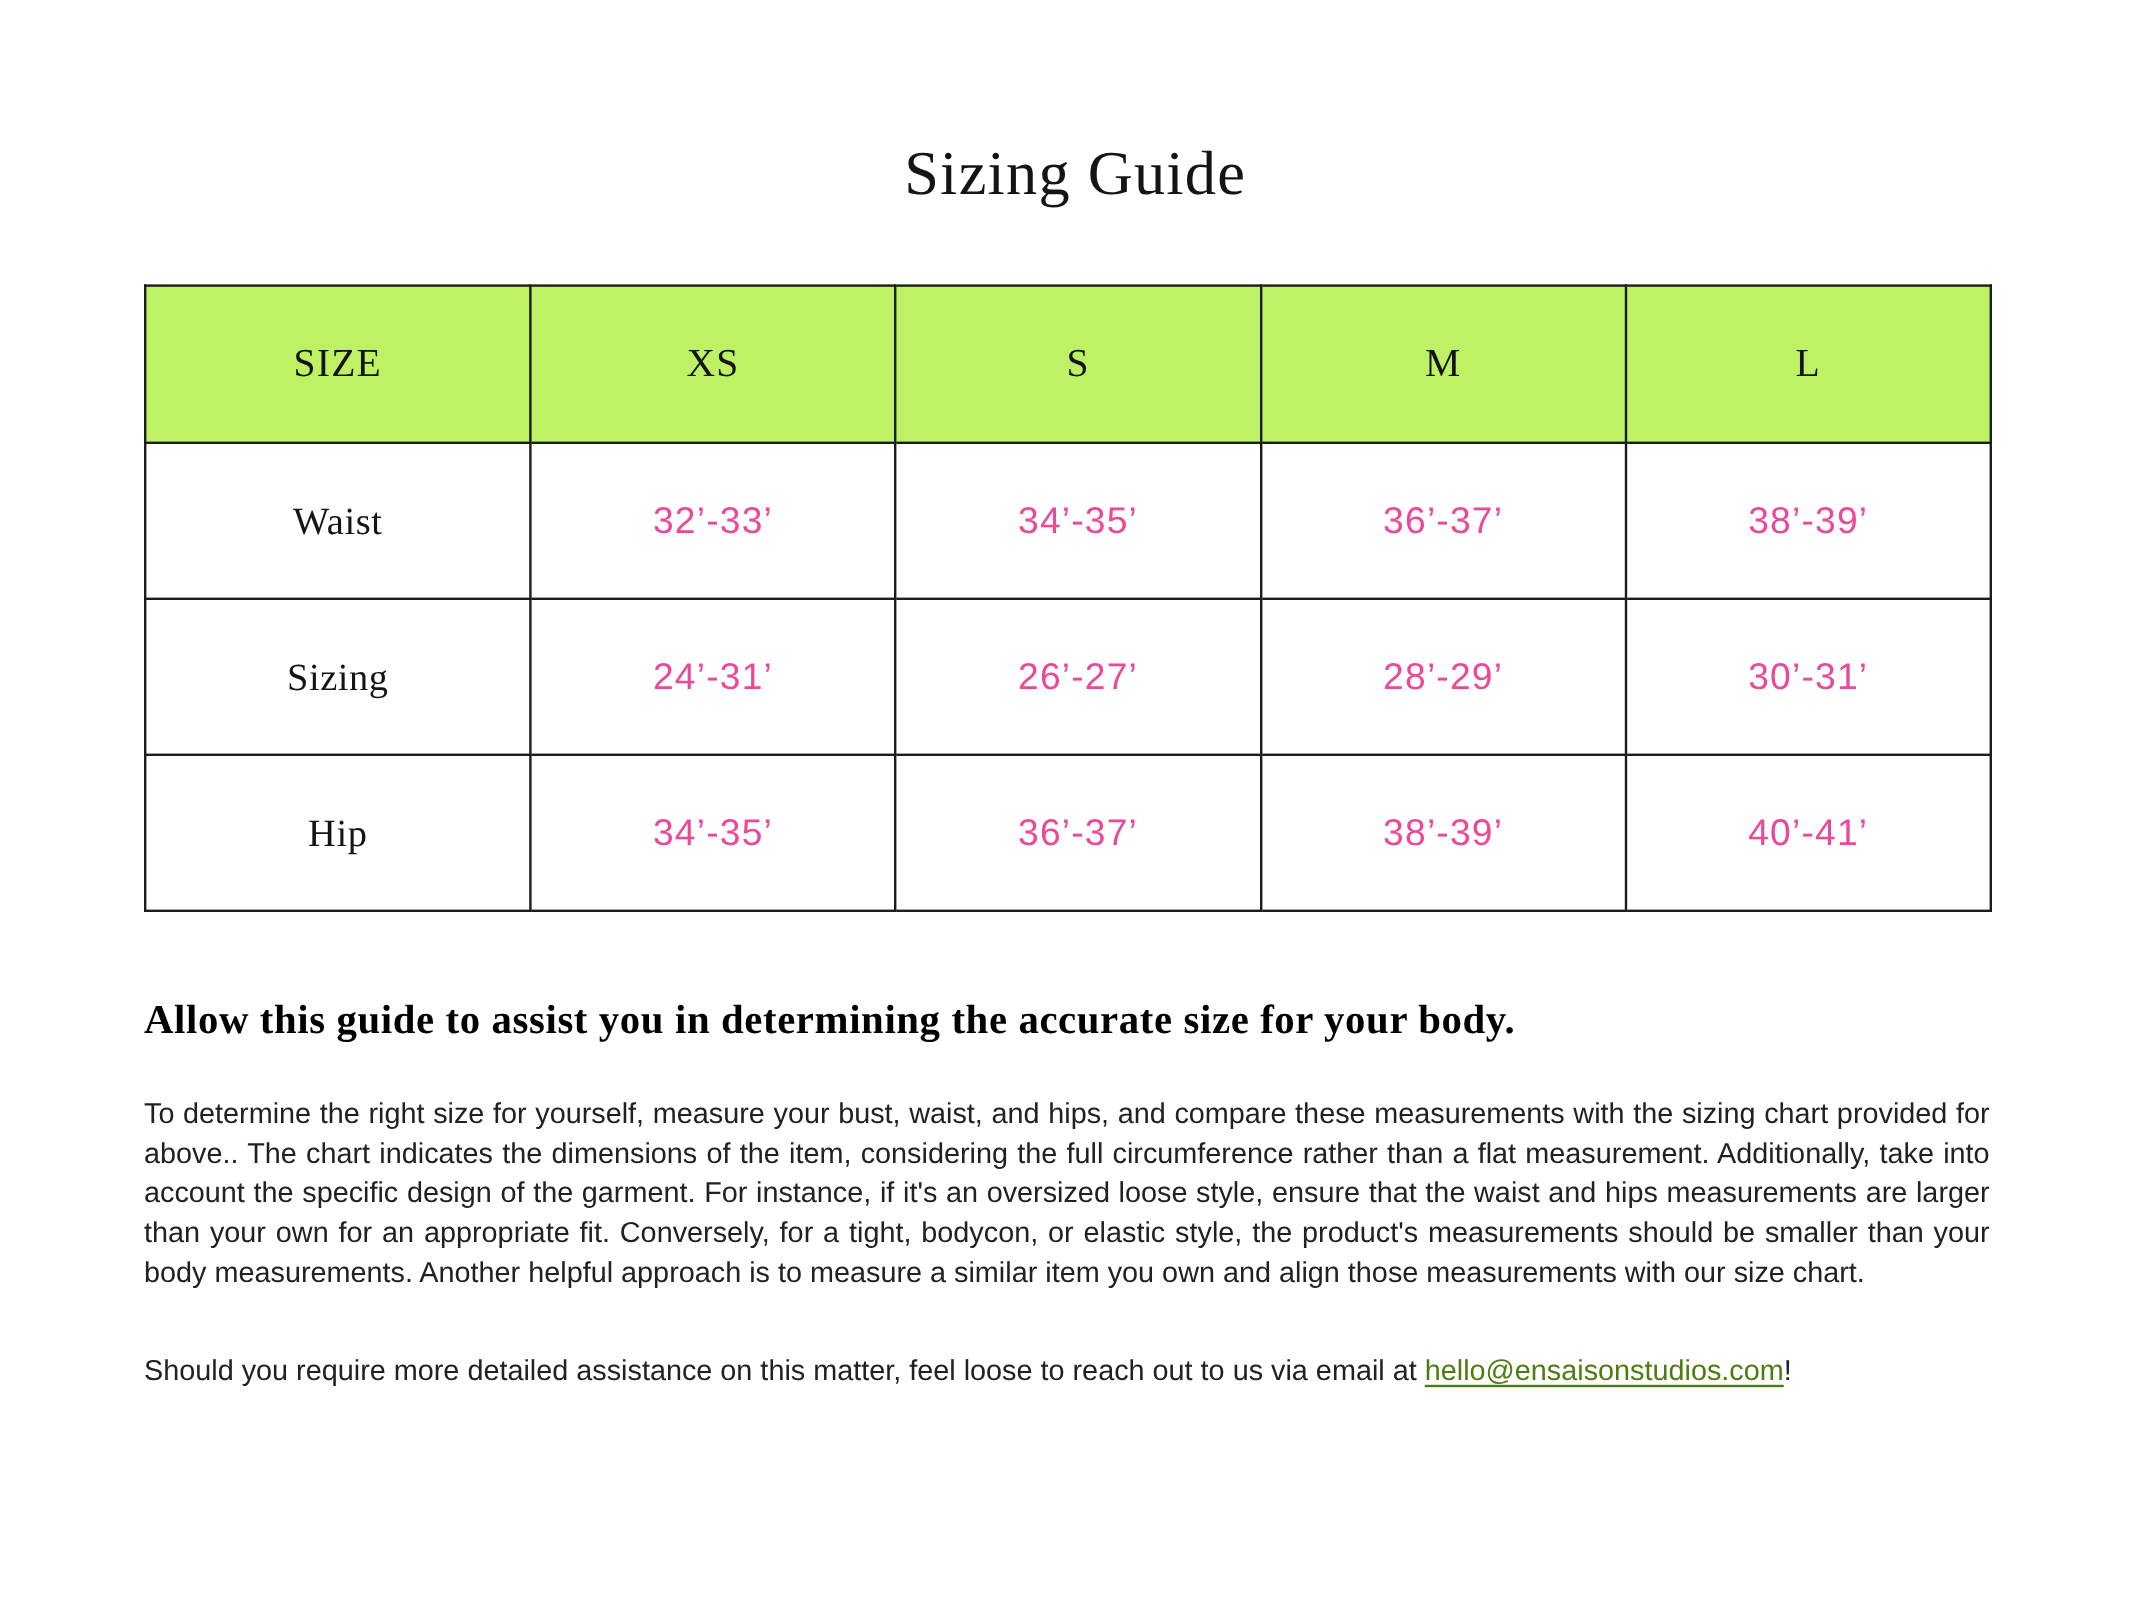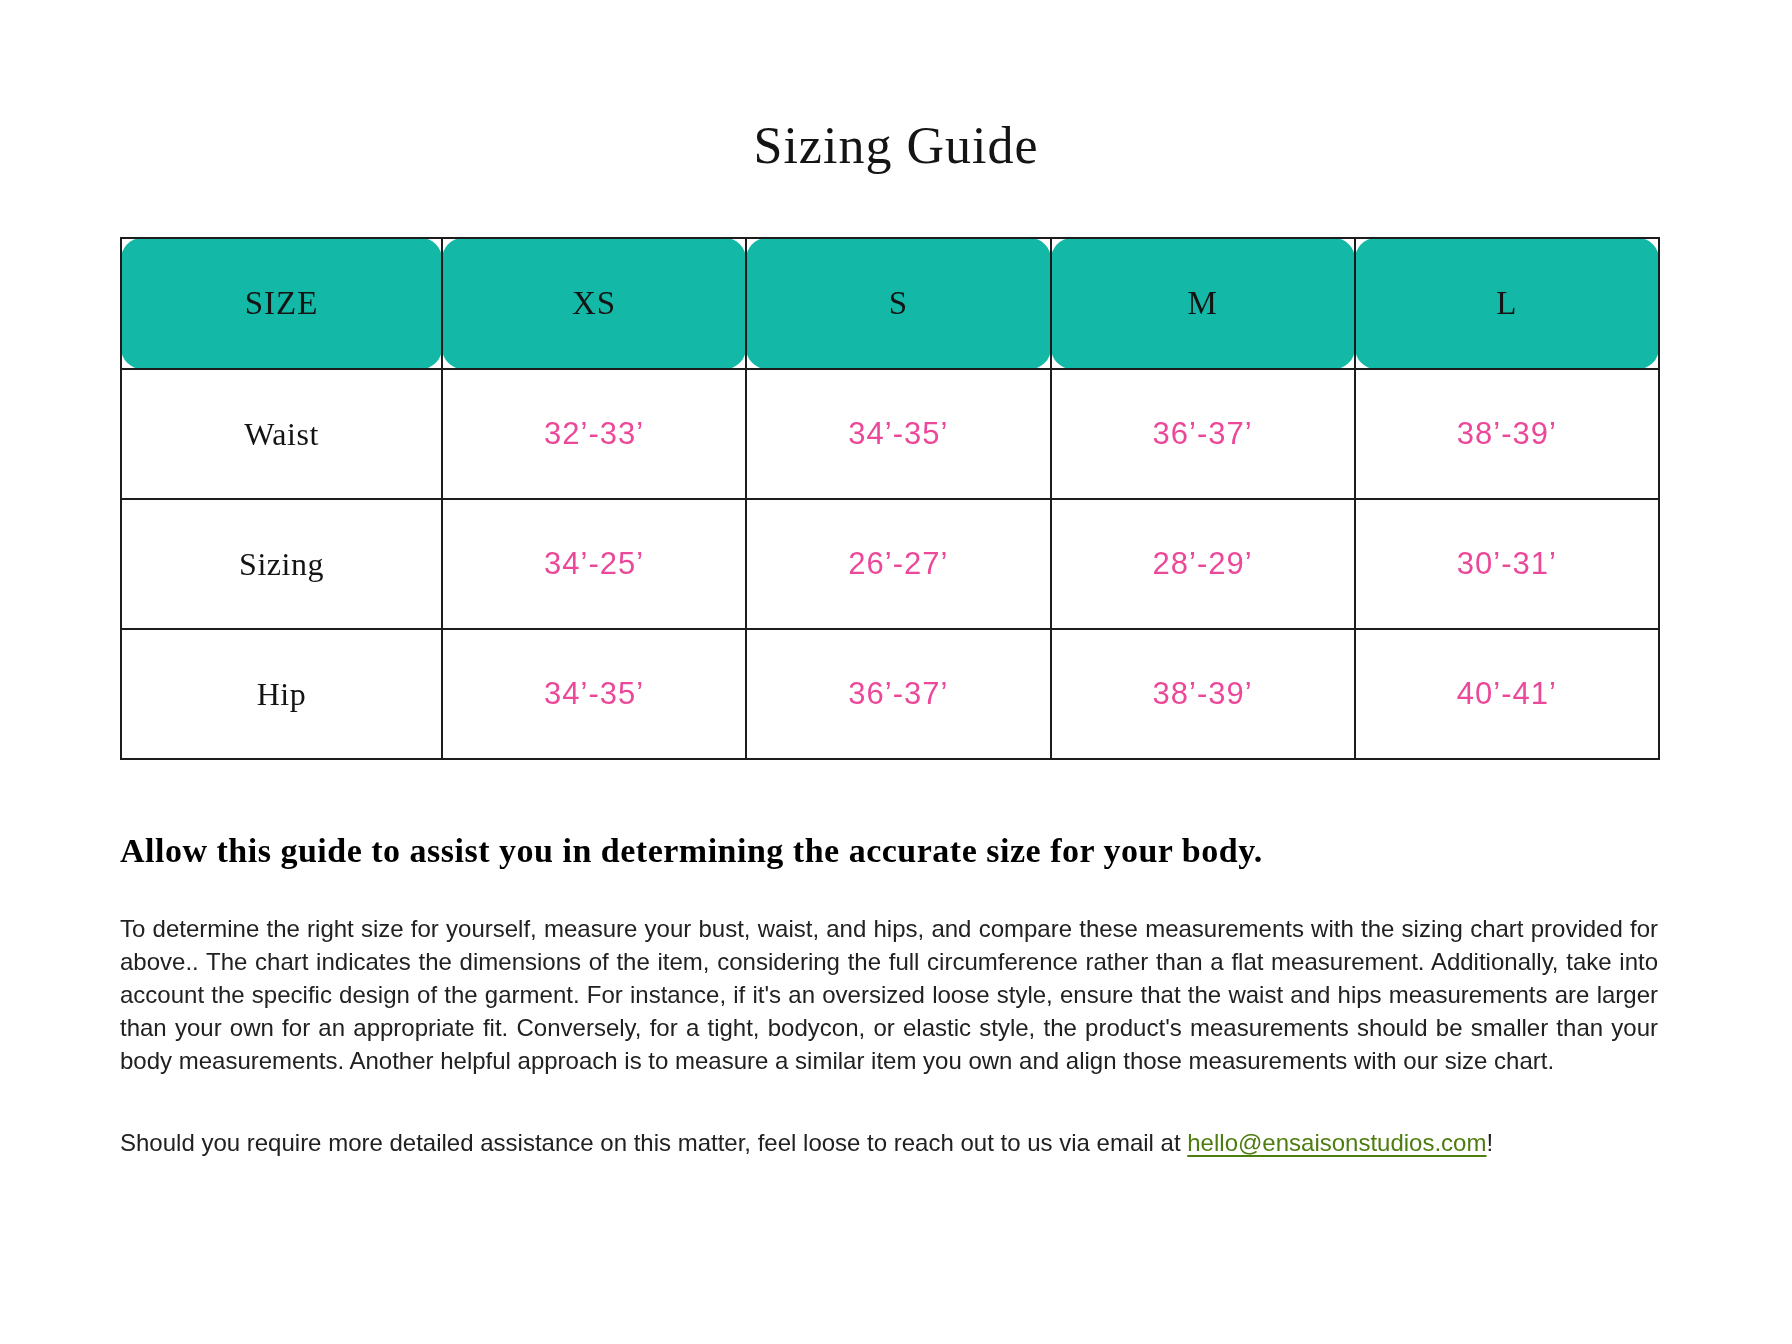--- a/index.html
+++ b/index.html
@@ -1,15 +1,15 @@
 <!DOCTYPE html>
 <html><head>
 <meta charset="utf-8">
 <style>
-  * { margin: 0; padding: 0; box-sizing: border-box; border-radius: 21px; }
+  * { margin: 0; padding: 0; box-sizing: border-box; }
   html, body {
     width: 1792px;
     height: 1344px;
     background: #ffffff;
     font-family: "Liberation Sans", sans-serif;
     color: #1a1a1a;
     overflow: hidden;
   }
   .page {
     width: 1792px;
@@ -35,21 +35,21 @@
     width: 1538px;
     table-layout: fixed;
   }
   table.sizing-table th,
   table.sizing-table td {
     border: 2px solid #1c1c1c;
     text-align: center;
     vertical-align: middle;
   }
   table.sizing-table th {
-    background: #14b8a6;
+    background: #bef264;
     height: 131px;
     font-family: "Liberation Serif", "DejaVu Serif", serif;
     font-weight: 400;
     font-size: 33px;
     letter-spacing: 1px;
     color: #141414;
   }
   table.sizing-table td {
     background: #ffffff;
     height: 130px;
@@ -121,21 +121,21 @@
       <tbody>
         <tr>
           <td class="row-label">Waist</td>
           <td>32’-33’</td>
           <td>34’-35’</td>
           <td>36’-37’</td>
           <td>38’-39’</td>
         </tr>
         <tr>
           <td class="row-label">Sizing</td>
-          <td>34’-25’</td>
+          <td>24’-31’</td>
           <td>26’-27’</td>
           <td>28’-29’</td>
           <td>30’-31’</td>
         </tr>
         <tr>
           <td class="row-label">Hip</td>
           <td>34’-35’</td>
           <td>36’-37’</td>
           <td>38’-39’</td>
           <td>40’-41’</td>

